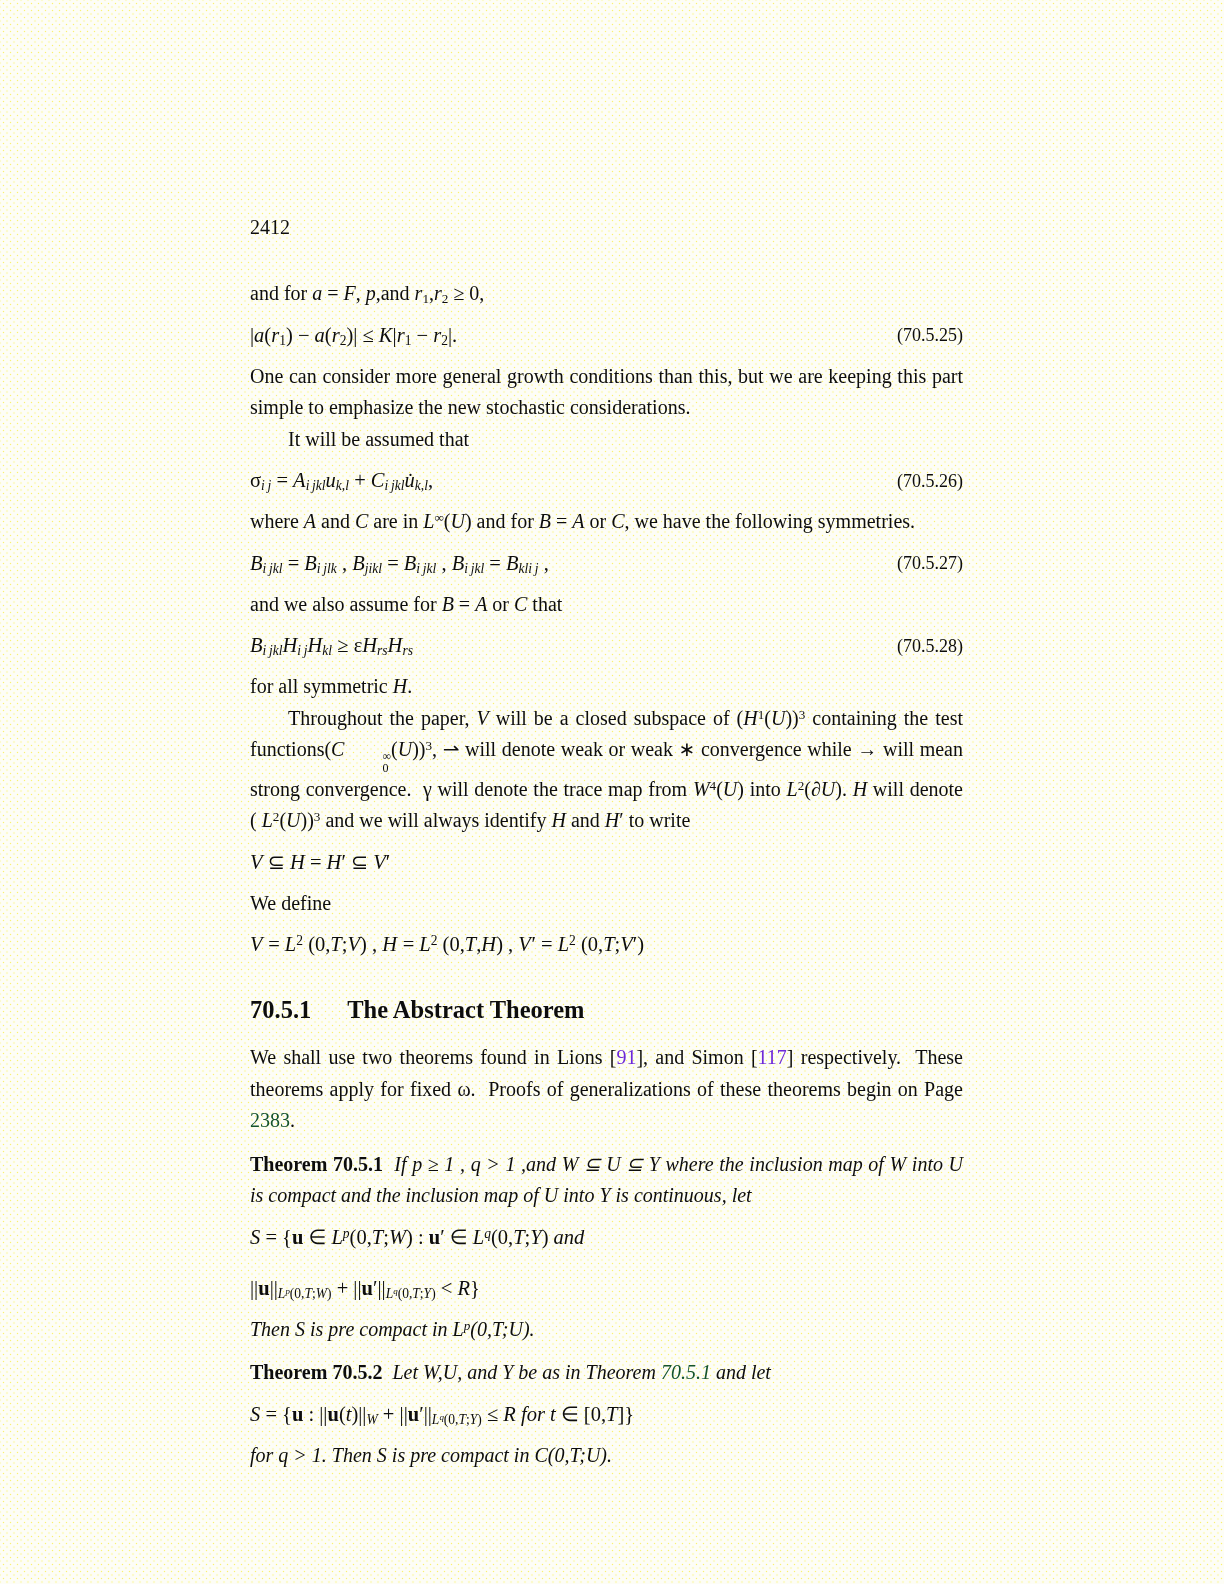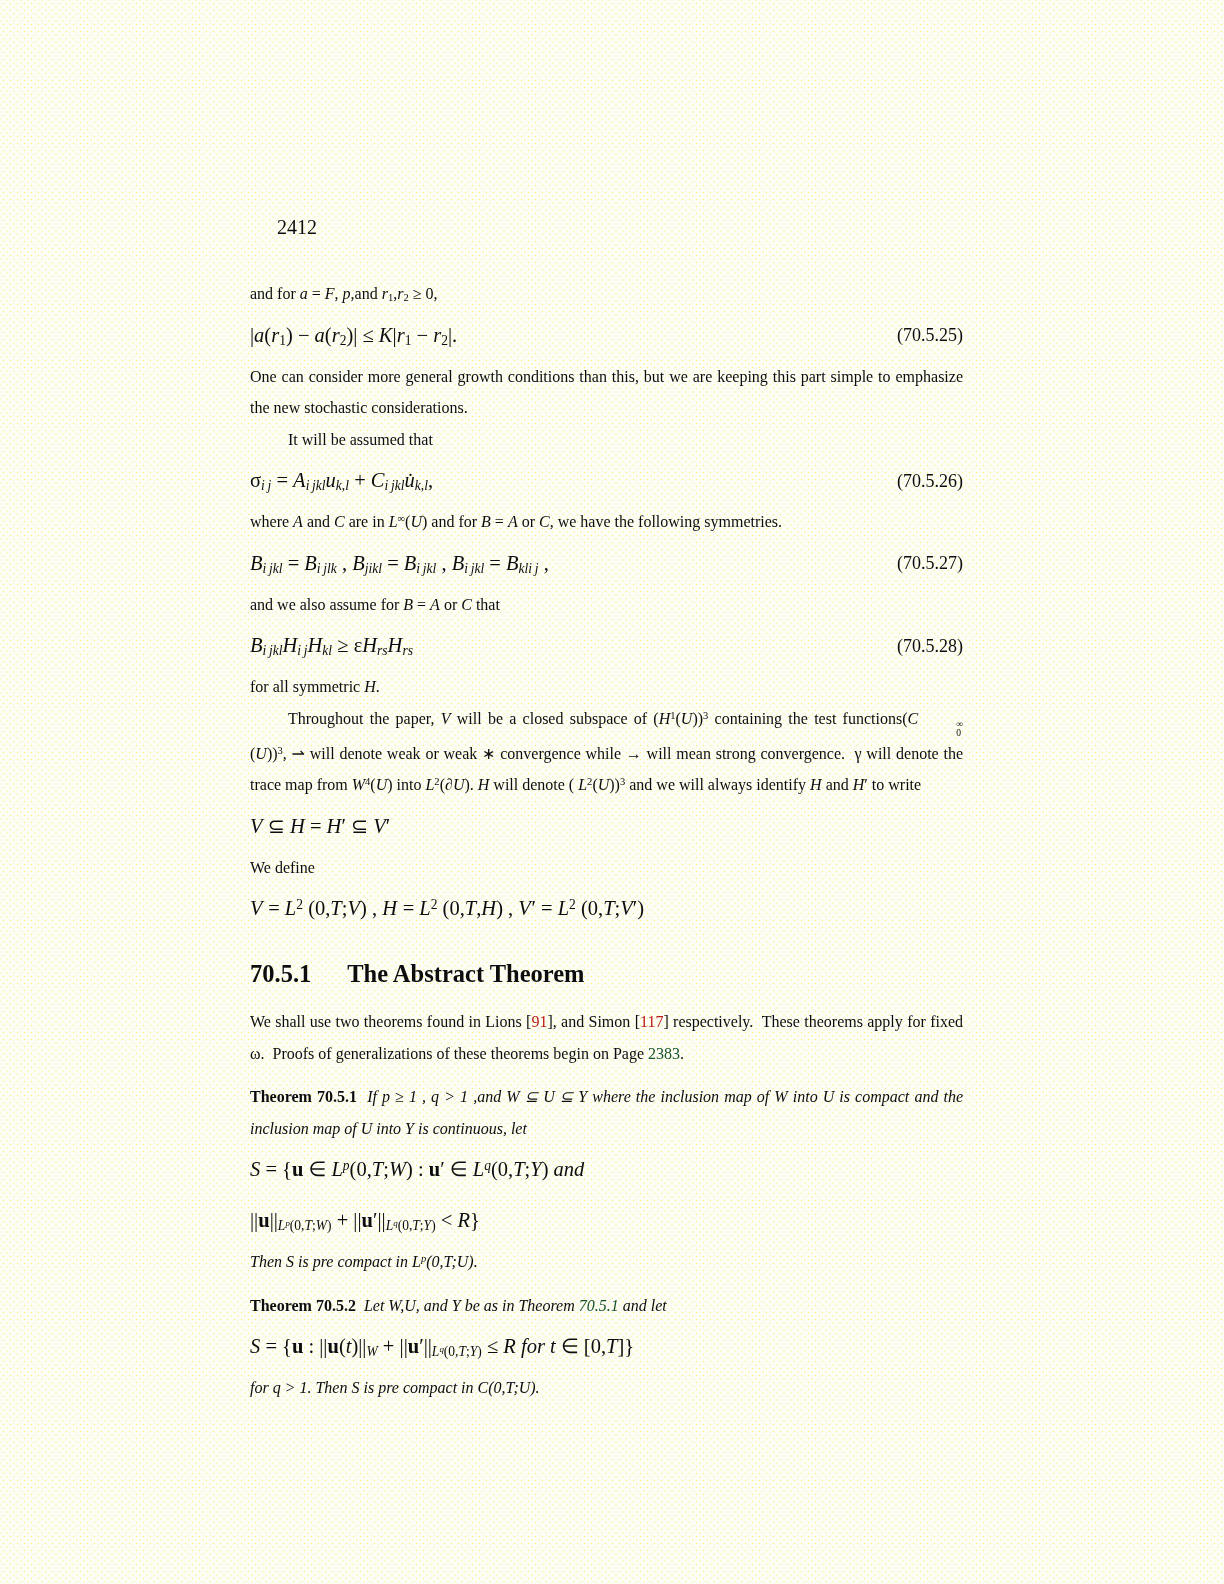--- a/index.html
+++ b/index.html
@@ -9,36 +9,36 @@
     background-image:
       radial-gradient(circle, rgba(250,238,70,.75) .7px, transparent 1.05px),
       radial-gradient(circle, rgba(250,238,70,.75) .7px, transparent 1.05px);
     background-size:7px 7px;
     background-position:0 0, 3.5px 3.5px;
     font-family:"Liberation Serif", serif;
     color:#0d0d0d;
     overflow:hidden;
   }
   .page { box-sizing:border-box; width:1224px; height:1584px; padding:212px 261px 0 250px; overflow:hidden; }
-  .pagehead { display:flex; justify-content:space-between; align-items:baseline; font-size:20px; line-height:30px; margin-bottom:36px;margin-left:27px; }
-  .para { margin:0; font-size:16px; line-height:31.5px; text-align:justify; }
+  .pagehead { display:flex; justify-content:space-between; align-items:baseline; font-size:20px; line-height:30px; margin-bottom:36px; }
+  .para { margin:0; font-size:20px; line-height:31.5px; text-align:justify; }
   .noj { text-align:left; }
   .indent { text-indent:38px; }
   .it { font-style:italic; }
   .thm { margin-top:12px; }
   .thmlabel { font-style:normal; font-weight:bold; }
   .eqrow { position:relative; padding:10px 0; font-size:20.5px; line-height:31px; }
   .eq { text-align:left; }
   .eqtag { position:absolute; right:0; top:50%; transform:translateY(-50%); font-size:18px; }
   h2.section { font-size:24.5px; font-weight:bold; margin:26px 0 18px 0; display:flex; gap:36px; }
   sup { font-size:66%; line-height:0; vertical-align:.45em; }
   sub { font-size:66%; line-height:0; vertical-align:-.22em; }
   .supsub { display:inline-flex; flex-direction:column; font-size:60%; line-height:1; vertical-align:-.32em; text-align:left; }
   .supsub span { display:block; }
-  .green { color:#b91c1c; cursor:pointer;font-family:Liberation Serif, serif; }
+  .green { color:#6d28d9; cursor:pointer;font-family:Liberation Serif, serif; }
   .blue { color:#14532d; cursor:pointer; }
   .cal { font-style:italic; letter-spacing:.5px; }
   b { font-weight:bold; }
 </style>
 </head>
 <body>
 
 <div class="page">
   <div class="pagehead">
     <span>2412</span>

